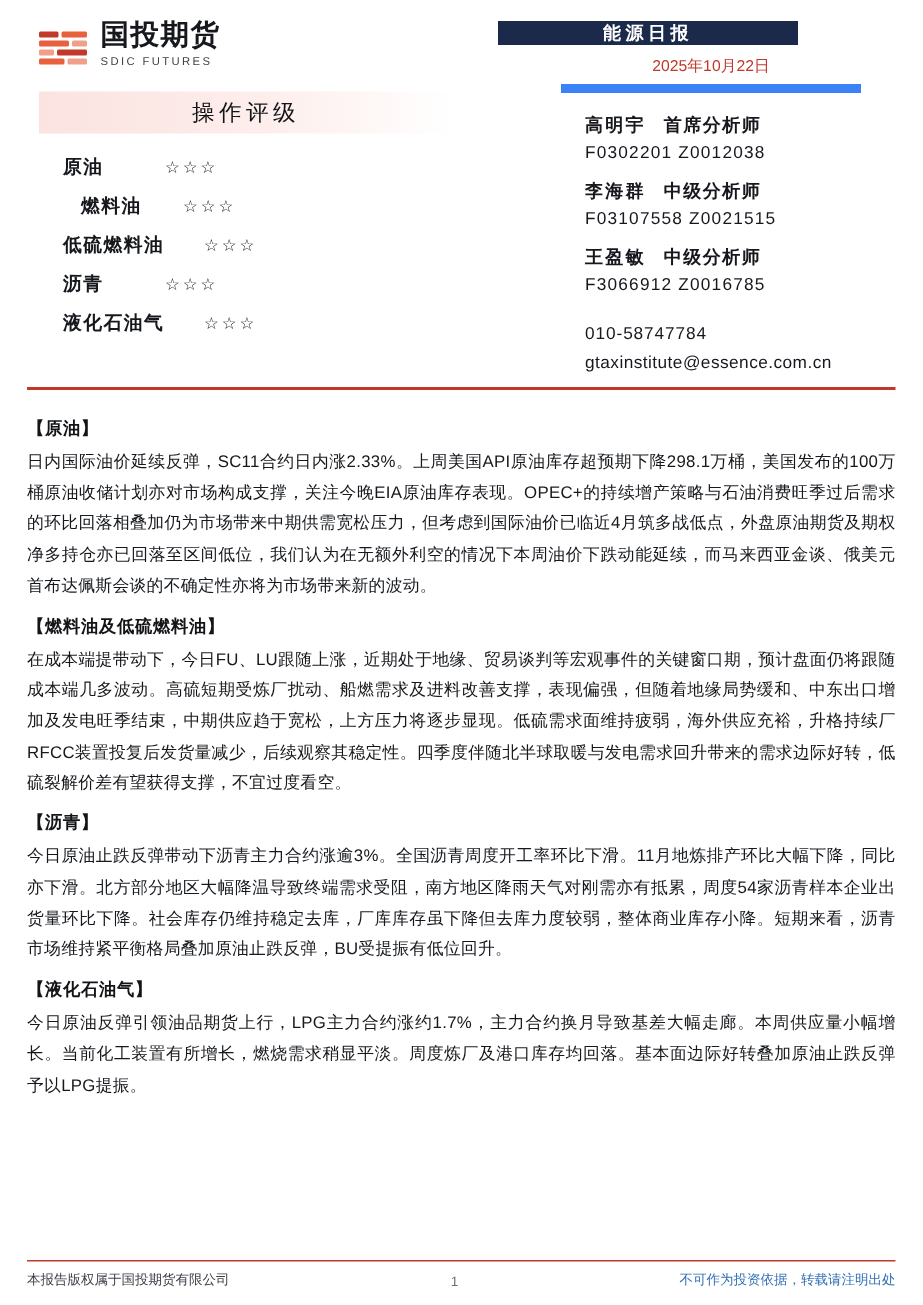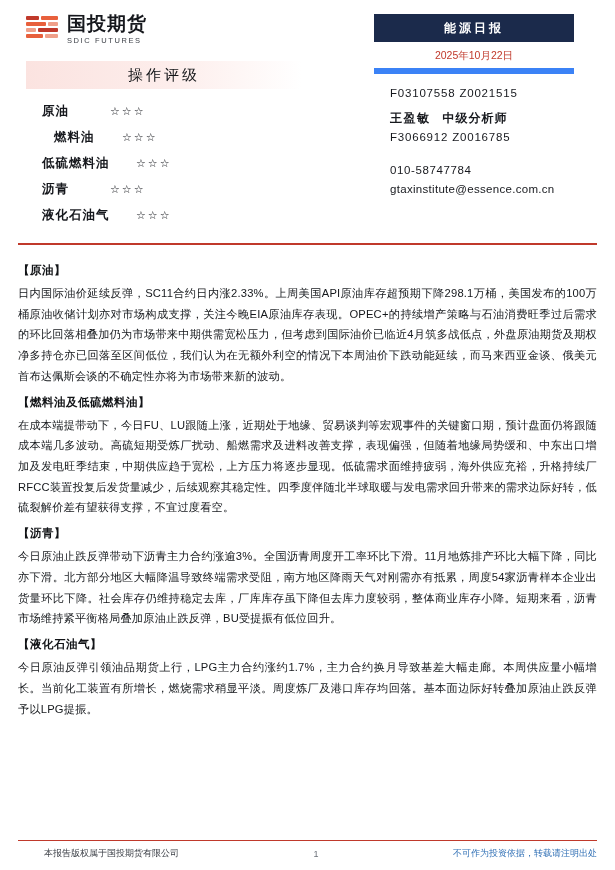--- a/index.html
+++ b/index.html
@@ -33,21 +33,21 @@
     width: 300px;
     flex: 0 0 300px;
   }
   .header-right {
     flex: 1 1 auto;
     padding-left: 14px;
   }
 
   .logo-row {
     display: flex;
-    align-items: flex-start;
+    align-items: flex-end;
     gap: 7px;
     padding-left: 8px;
   }
   .logo-mark {
     width: 34px;
     height: 26px;
     position: relative;
     flex: 0 0 34px;
   }
   .logo-mark .bar {
@@ -109,22 +109,21 @@
   }
   .rw-1 .rating-name { width: 62px; }
   .rw-2 .rating-name { width: 62px; margin-left: 12px; }
   .rw-3 .rating-name { width: 88px; }
   .rw-4 .rating-name { width: 62px; }
   .rw-5 .rating-name { width: 88px; }
 
   
   .report-tag {
     width: 200px;
-    margin-left: 42px;
-    height: 28px;
+    height: 16px;
     background: #1b2a4b;
     color: #ffffff;
     display: flex;
     align-items: center;
     justify-content: center;
     font-size: 12px;
     letter-spacing: 3px;
     font-weight: bold;
   }
   .report-date {
@@ -209,21 +208,20 @@
   .footer-rule {
     height: 1px;
     background: #c0392b;
     margin-bottom: 6px;
   }
   .footer-row {
     display: flex;
     align-items: center;
     font-size: 9px;
     color: #3b3f46;
-    margin-left: 26px;
   }
   .footer-left { flex: 1 1 auto; text-align: left; }
   .footer-center { flex: 0 0 auto; color: #6b7078; }
   .footer-right { flex: 1 1 auto; text-align: right; color: #2f6fb5; }
 </style>
 </head>
 <body>
 
 <div class="page">
 
@@ -277,20 +275,29 @@
 
     </div>
 
     <div class="header-right">
 
       <div class="report-tag">能源日报</div>
       <div class="report-date">2025年10月22日</div>
 
       <div class="analysts">
         <div>
+          <div class="analyst-name">
+            <span>高明宇</span><span class="title">首席分析师</span>
+          </div>
+          <div class="analyst-code">F0302201  Z0012038</div>
+        </div>
+        <div>
+          <div class="analyst-name">
+            <span>李海群</span><span class="title">中级分析师</span>
+          </div>
           <div class="analyst-code">F03107558  Z0021515</div>
         </div>
         <div>
           <div class="analyst-name">
             <span>王盈敏</span><span class="title">中级分析师</span>
           </div>
           <div class="analyst-code">F3066912  Z0016785</div>
         </div>
 
         <div class="contact-phone">010-58747784</div>

